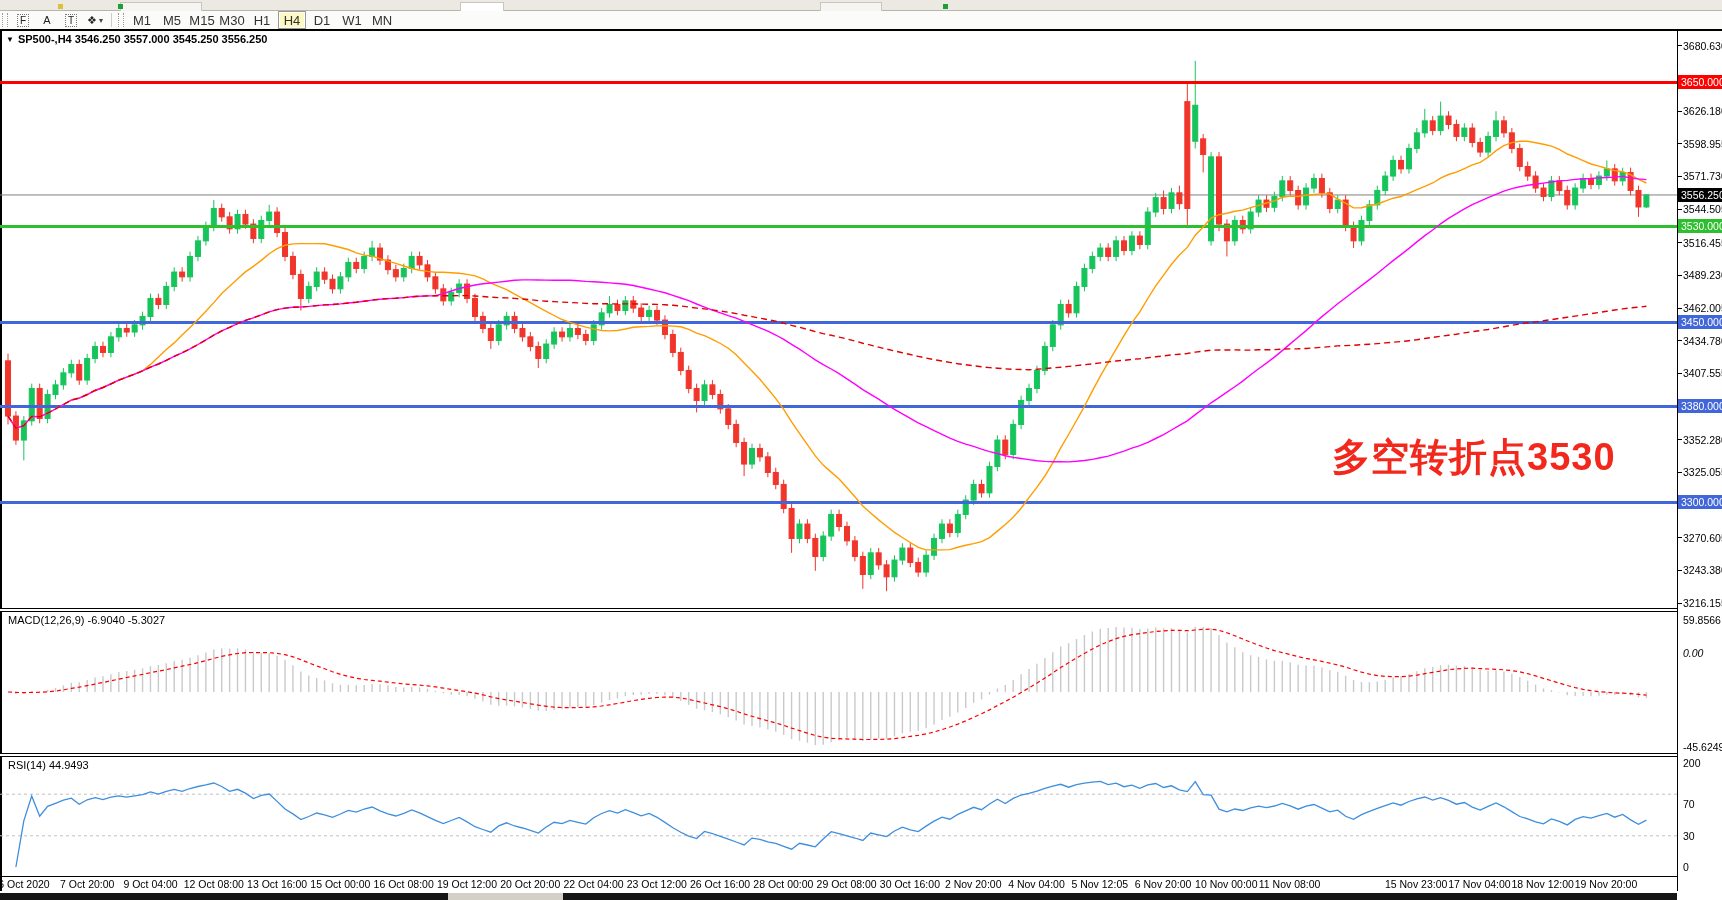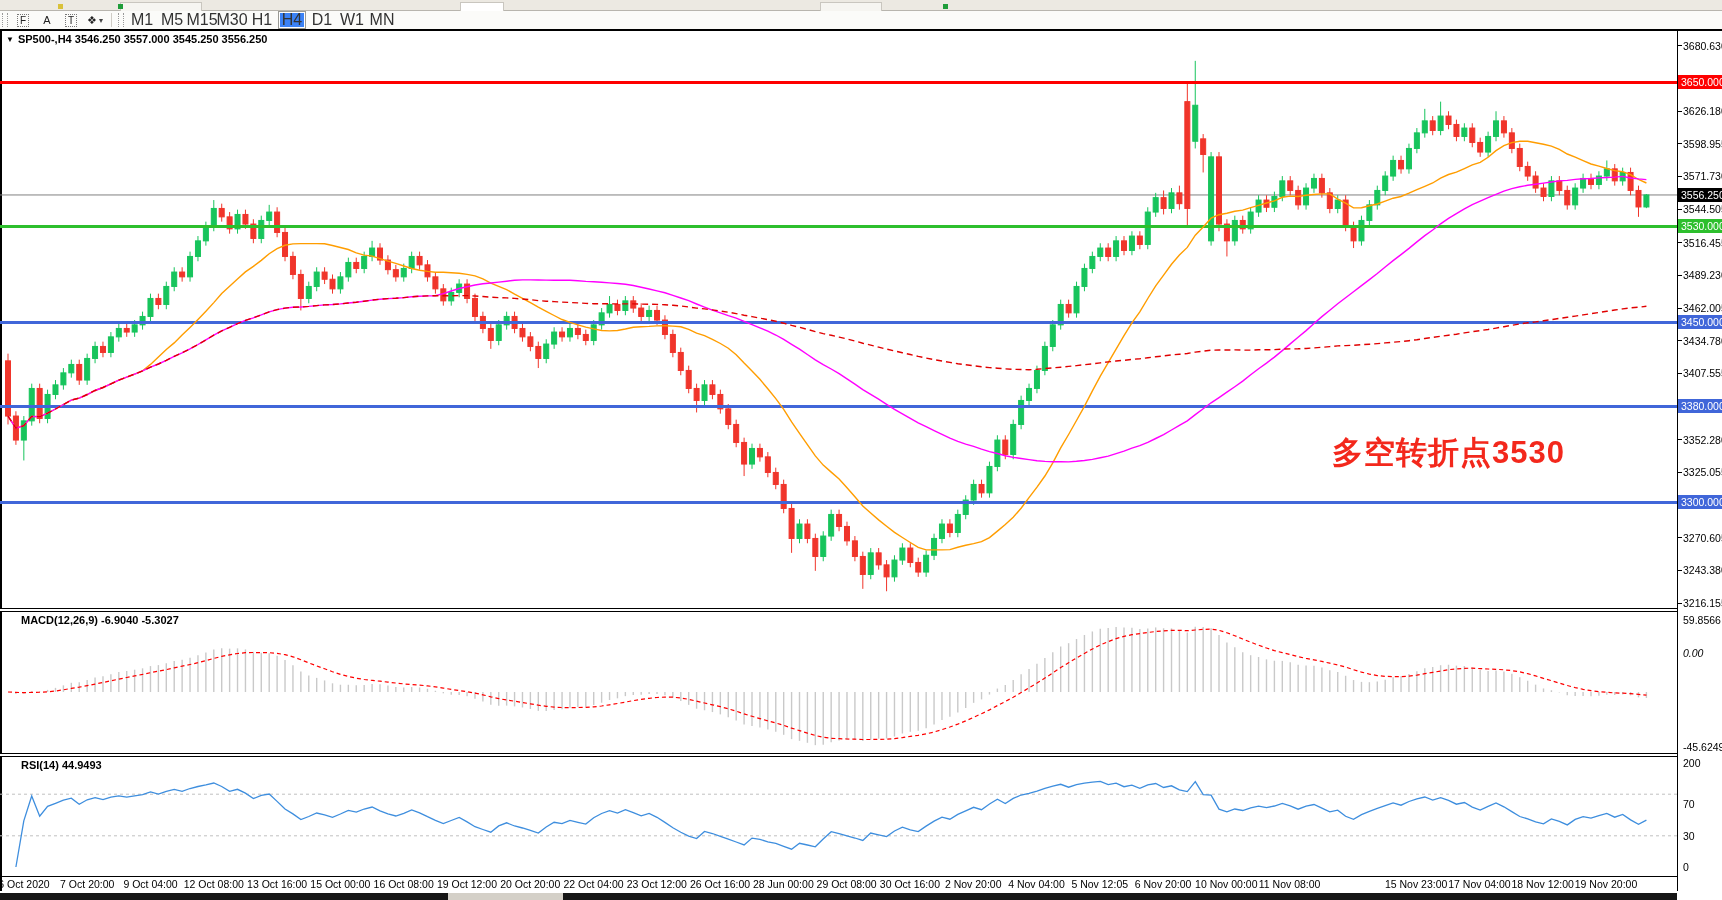--- a/index.html
+++ b/index.html
@@ -9,35 +9,35 @@
   .top-strip{position:absolute;left:0;top:0;width:1722px;height:10px;background:#ece9e2;border-bottom:1px solid #b8b5ae;}
   .top-strip .seg{position:absolute;top:2px;height:8px;background:#f6f5f1;border:1px solid #c9c6bf;border-bottom:none;}
   .top-strip .dot{position:absolute;top:4px;width:5px;height:5px;}
   
   .toolbar{position:absolute;left:0;top:11px;width:1722px;height:18px;background:#fbfbf9;display:flex;align-items:center;}
   .grip{width:4px;height:14px;margin:0 3px 0 2px;border-left:1px dotted #999;border-right:1px dotted #999;}
   .tool-btn{height:16px;min-width:20px;margin:0 1px;display:flex;align-items:center;justify-content:center;
             font-size:11px;color:#222;background:transparent;border:1px solid transparent;cursor:default;}
   .tool-btn .dotbox{border:1px dotted #777;padding:0 2px;font-size:10px;line-height:11px;}
   .tf-btn{height:16px;width:26px;margin:5px 1px;display:flex;align-items:center;justify-content:center;
-          font-size:16px;color:#333;border:1px solid transparent;}
-  .tf-btn.active{background:#3b82f6;border:1px solid #9a9a94;box-shadow:inset 0 0 0 1px #fff;}
+          font-size:13px;color:#333;border:1px solid transparent;}
+  .tf-btn.active{background:#fef9c3;border:1px solid #9a9a94;box-shadow:inset 0 0 0 1px #fff;}
   .tb-sep{width:1px;height:14px;background:#cfccc5;margin:0 4px;}
   .caret{font-size:8px;color:#444;margin-left:2px;}
   
   .chart-top-border{position:absolute;left:0;top:29px;width:1722px;height:2px;background:#000;}
   .chart-left-border{position:absolute;left:0;top:29px;width:2px;height:862px;background:#000;}
   .axis-vline{position:absolute;left:1677px;top:31px;width:1px;height:860px;background:#000;}
   .sep-double{position:absolute;left:0;width:1677px;height:4px;background:
       linear-gradient(#000 0 1px,#fff 1px 3px,#000 3px 4px);}
   .rsi-bottom{position:absolute;left:0;top:876px;width:1677px;height:1px;background:#000;}
   .hdr{position:absolute;left:6px;top:33px;font-size:11px;font-weight:bold;color:#000;z-index:5;}
   .hdr .tri{font-size:8px;vertical-align:1px;margin-right:4px;}
-  .panel-label{position:absolute;left:21px;font-size:11px;color:#000;z-index:5;font-weight:bold;}
-  .annotation{position:absolute;left:1332px;top:432px;font-size:31px;font-weight:bold;color:#f3281c;z-index:6;letter-spacing:1px;}
+  .panel-label{position:absolute;left:8px;font-size:11px;color:#000;z-index:5;}
+  .annotation{position:absolute;left:1332px;top:432px;font-size:38px;font-weight:bold;color:#f3281c;z-index:6;letter-spacing:1px;}
   .ytick{position:absolute;left:1683px;font-size:10.5px;color:#000;z-index:4;white-space:nowrap;}
   .ytick-dash{position:absolute;left:1677px;width:5px;height:1px;background:#000;z-index:4;}
   .badge{position:absolute;left:1678px;width:44px;height:14px;font-size:10.5px;color:#fff;z-index:5;
          display:flex;align-items:center;padding-left:3px;box-sizing:border-box;}
   .xlabel{position:absolute;top:878px;font-size:10.5px;color:#000;transform:translateX(-50%);white-space:nowrap;z-index:4;}
   .scrollbar{position:absolute;left:0;top:893px;width:1677px;height:7px;background:#161616;z-index:4;}
   .scroll-thumb{position:absolute;top:0;height:7px;background:#d4d0c8;}
   svg{position:absolute;left:0;top:0;z-index:2;}
 </style>
 </head>
@@ -797,21 +797,21 @@
       <div class="xlabel" style="left: 150.56px;">9 Oct 04:00</div>
       <div class="xlabel" style="left: 213.84px;">12 Oct 08:00</div>
       <div class="xlabel" style="left: 277.12px;">13 Oct 16:00</div>
       <div class="xlabel" style="left: 340.4px;">15 Oct 00:00</div>
       <div class="xlabel" style="left: 403.68px;">16 Oct 08:00</div>
       <div class="xlabel" style="left: 466.96px;">19 Oct 12:00</div>
       <div class="xlabel" style="left: 530.24px;">20 Oct 20:00</div>
       <div class="xlabel" style="left: 593.52px;">22 Oct 04:00</div>
       <div class="xlabel" style="left: 656.8px;">23 Oct 12:00</div>
       <div class="xlabel" style="left: 720.08px;">26 Oct 16:00</div>
-      <div class="xlabel" style="left: 783.36px;">28 Jun 00:00</div>
+      <div class="xlabel" style="left: 783.36px;">28 Oct 00:00</div>
       <div class="xlabel" style="left: 846.64px;">29 Oct 08:00</div>
       <div class="xlabel" style="left: 909.92px;">30 Oct 16:00</div>
       <div class="xlabel" style="left: 973.2px;">2 Nov 20:00</div>
       <div class="xlabel" style="left: 1036.48px;">4 Nov 04:00</div>
       <div class="xlabel" style="left: 1099.76px;">5 Nov 12:05</div>
       <div class="xlabel" style="left: 1163.04px;">6 Nov 20:00</div>
       <div class="xlabel" style="left: 1226.32px;">10 Nov 00:00</div>
       <div class="xlabel" style="left: 1289.6px;">11 Nov 08:00</div>
       <div class="xlabel" style="left: 1352.88px; margin-top: 24px;">12 Nov 16:00</div>
       <div class="xlabel" style="left: 1416.16px;">15 Nov 23:00</div>

